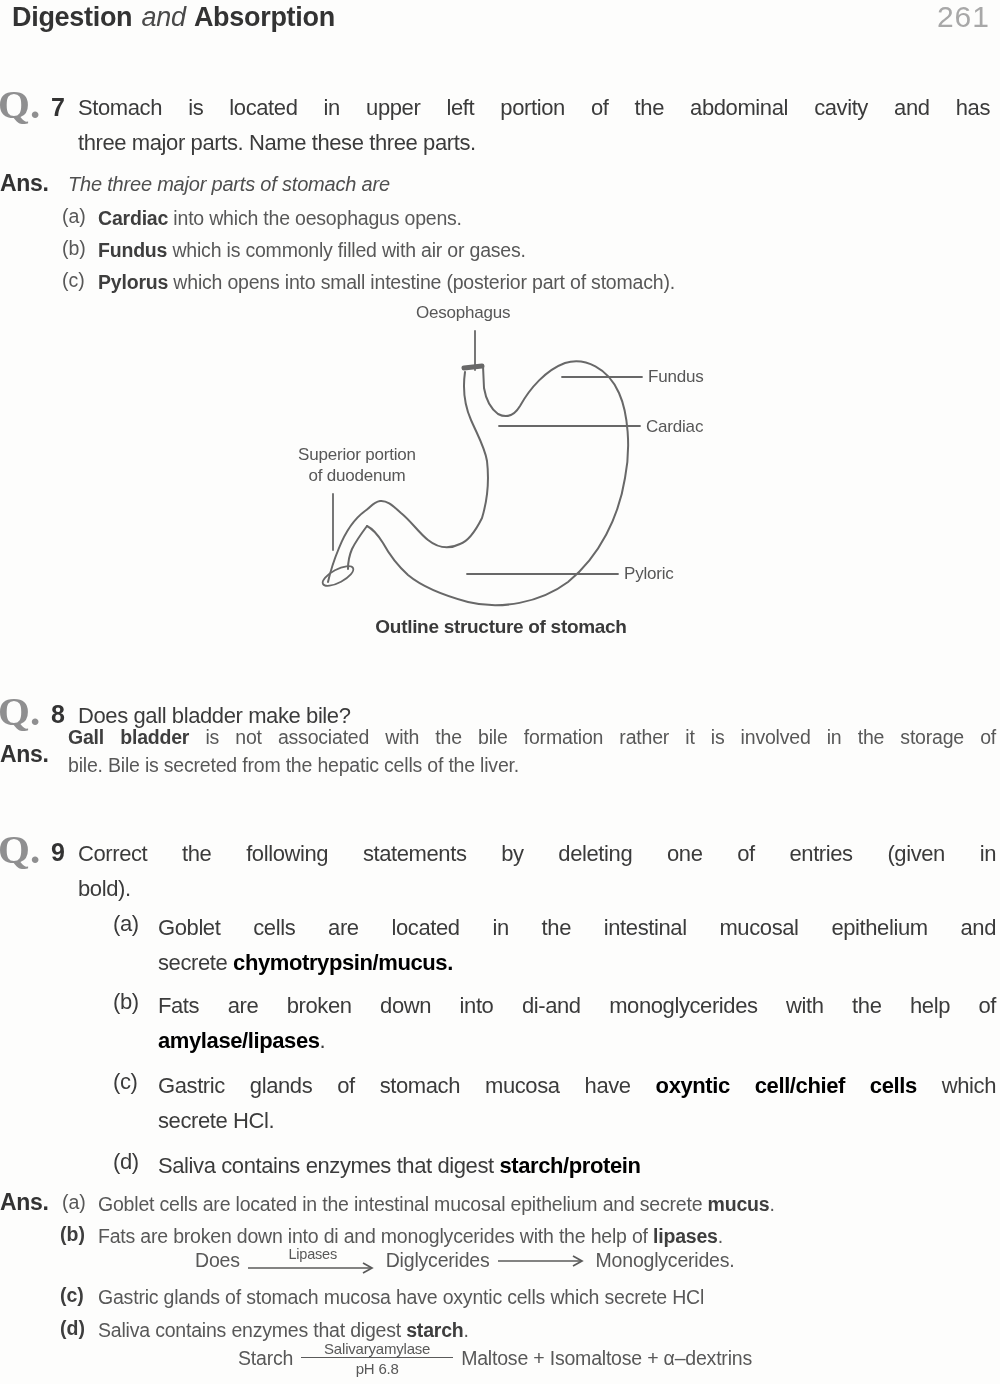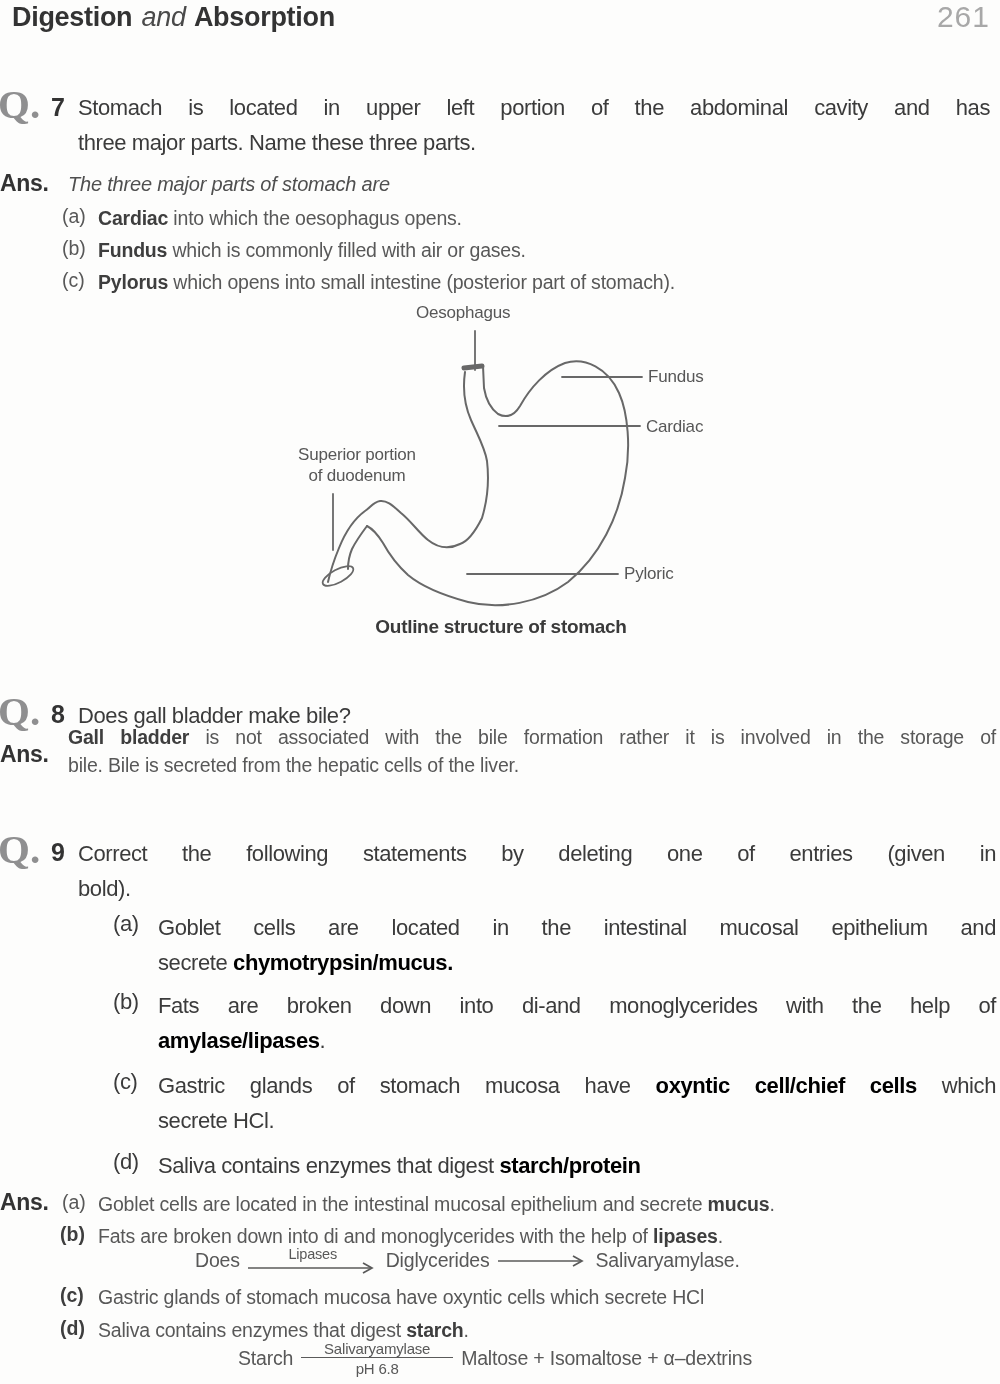--- a/index.html
+++ b/index.html
@@ -173,21 +173,21 @@
           <path d="M116,1 L125,6 L116,11"></path>
       </svg>
     </span>
     <span>Diglycerides</span>
     <span class="rxn">
       <svg class="arrow-svg" width="92" height="12" viewBox="0 0 92 12">
         <line x1="1" y1="6" x2="84" y2="6"></line>
           <path d="M76,1 L85,6 L76,11"></path>
       </svg>
     </span>
-    <span>Salivaryamylase.</span>
+    <span>Monoglycerides.</span>
   </div>
 
   <div class="abs marker bold" style="left:60px;top:1284px;">(c)</div>
   <div class="abs ans" style="left:98px;top:1283px;"><span>Gastric glands of stomach mucosa have oxyntic cells which secrete HCl</span></div>
 
   <div class="abs marker bold" style="left:60px;top:1317px;">(d)</div>
   <div class="abs ans" style="left:98px;top:1316px;"><span>Saliva contains enzymes that digest </span><span class="bd">starch</span><span>.</span></div>
 
   <div class="eq" style="left:238px;top:1340px;">
     <span>Starch</span>

